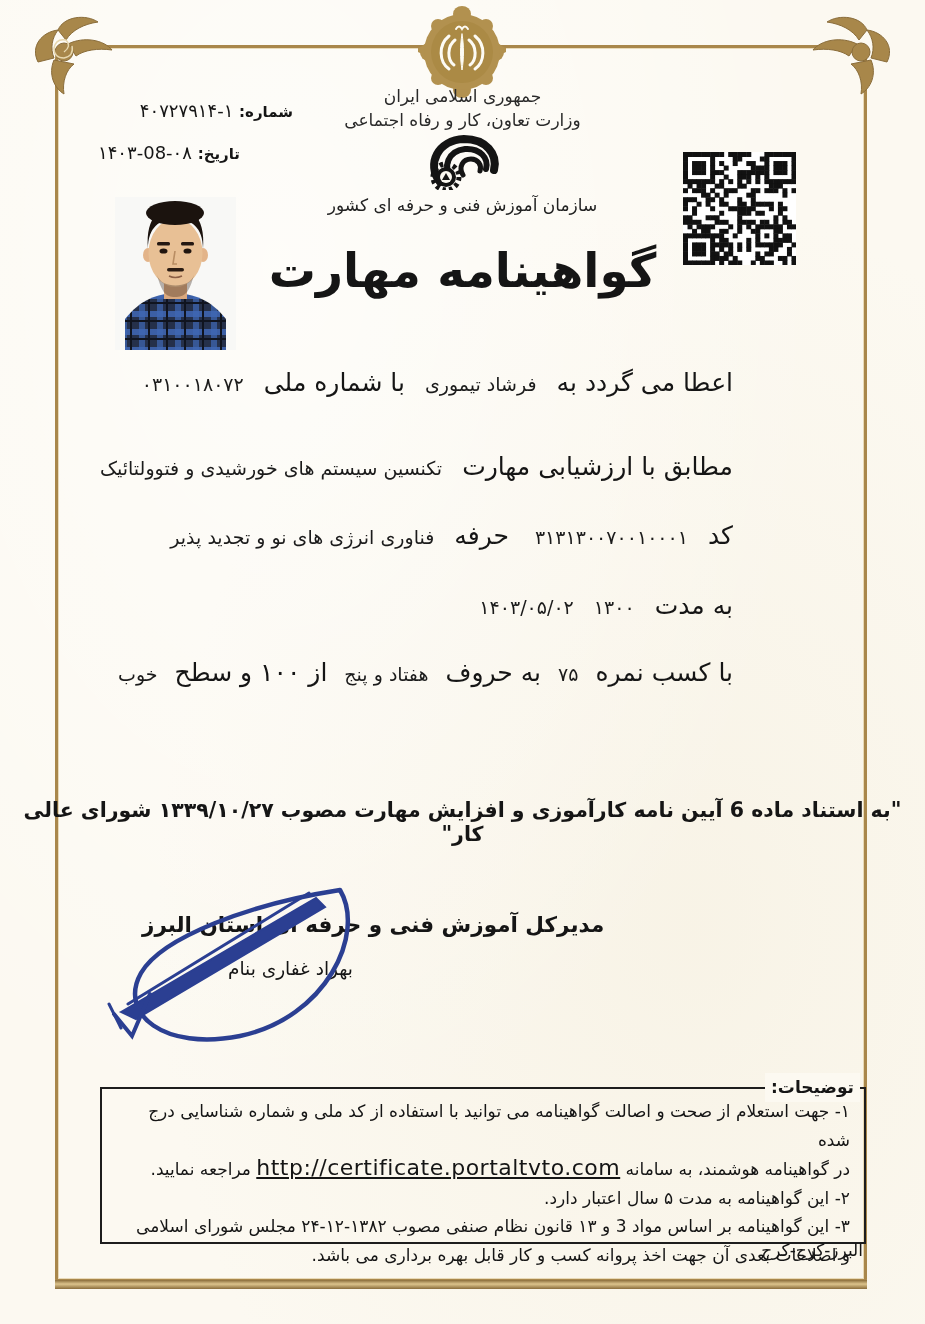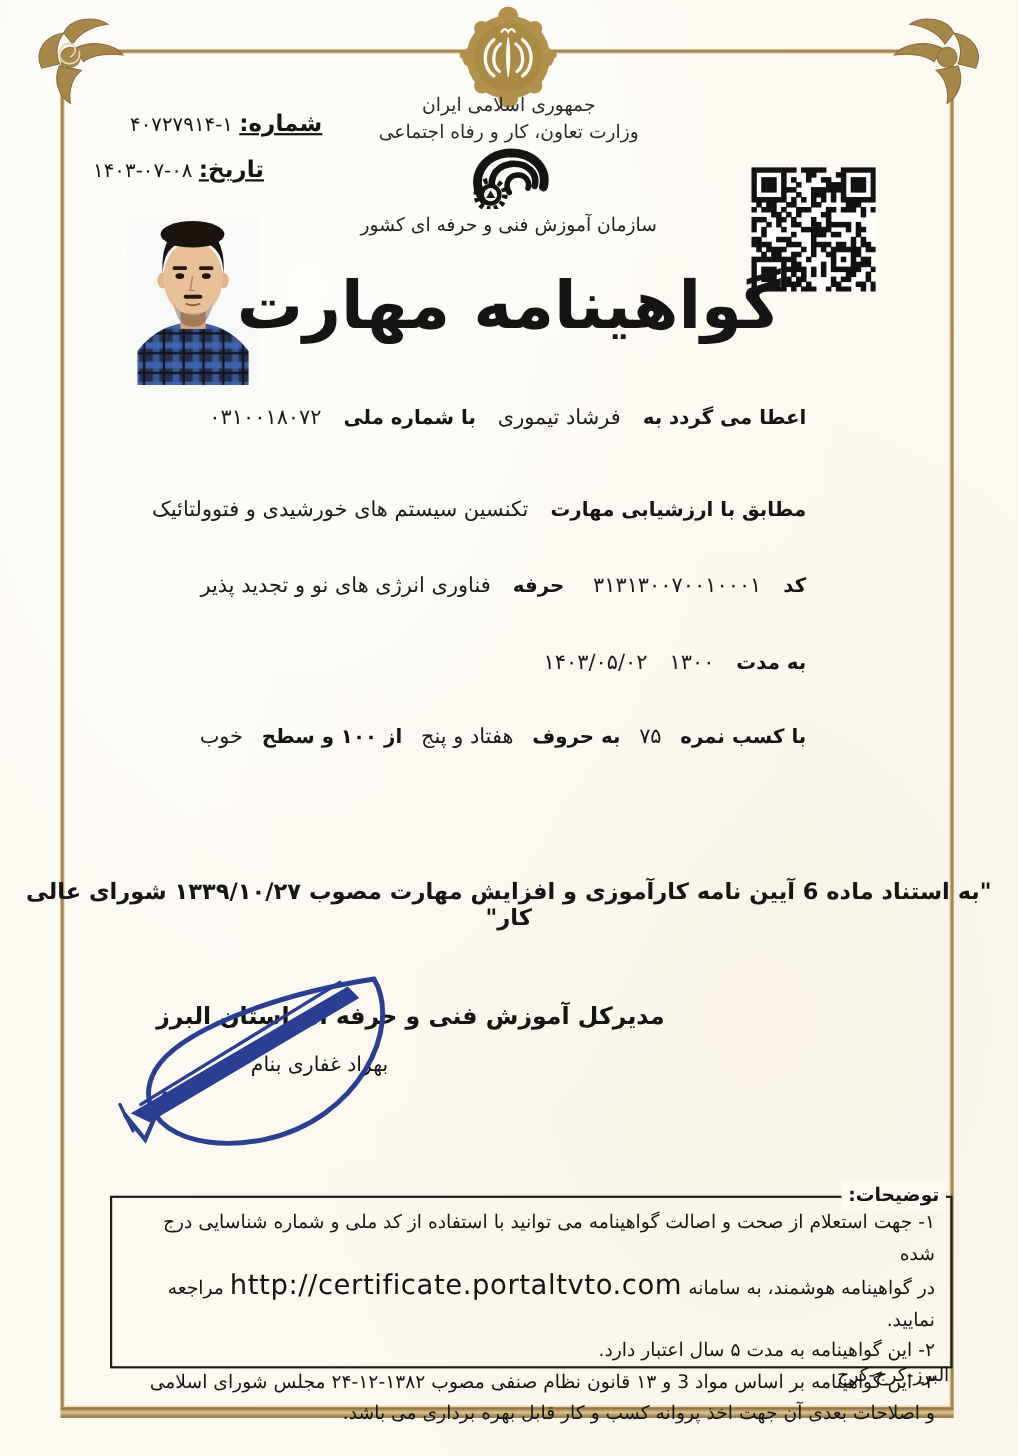--- a/index.html
+++ b/index.html
@@ -15,35 +15,35 @@
   .rtl{direction:rtl;unicode-bidi:isolate;}
   .center{left:0;right:0;text-align:center;}
   .frame{left:55px;top:45px;width:812px;height:1237px;border:3px solid #a9874b;
          border-radius:14px 14px 3px 3px;box-sizing:border-box;pointer-events:none;
          box-shadow:inset 0 0 0 1px rgba(217,193,138,.55);}
   .bottom-band{left:55px;top:1280px;width:812px;height:9px;
          background:linear-gradient(180deg,#8a6d3b 0%,#dcc38c 45%,#8a6d3b 100%);}
   .hdr-small{font-size:17px;color:#2a2a2a;}
   .org-name{font-size:17px;color:#222;}
   .meta-row{direction:rtl;font-size:18px;white-space:nowrap;}
-  .meta-row b{font-size:21px;text-decoration:underline;}
+  .meta-row b{font-size:15px;}
   .num{direction:ltr;unicode-bidi:isolate;letter-spacing:1.5px;}
-  .title{font-size:60px;font-weight:bold;letter-spacing:-1px;}
+  .title{font-size:47px;font-weight:bold;letter-spacing:-1px;}
   .frow{direction:rtl;display:flex;align-items:baseline;column-gap:20px;white-space:nowrap;font-size:19px;}
-  .frow .lbl{font-weight:bold;font-size:18px;}
+  .frow .lbl{font-weight:normal;font-size:25px;}
   .frow .val{font-size:19px;color:#1b1b1b;}
   .statement{font-size:20.5px;font-weight:bold;direction:rtl;}
   .sig-title{font-size:21.5px;font-weight:bold;direction:rtl;white-space:nowrap;}
   .sig-name{font-size:18.5px;direction:rtl;white-space:nowrap;}
   .notes-box{left:100px;top:1087px;width:766px;height:157px;border:2px solid #1d1d1d;
          box-sizing:border-box;direction:rtl;padding:8px 14px 4px 10px;
          font-size:17px;line-height:28.5px;}
   .notes-label{position:absolute;top:-16px;right:4px;background:#fcf9f1;padding:0 6px;
          font-weight:bold;font-size:17px;}
-  .url{direction:ltr;unicode-bidi:isolate;font-size:25px;letter-spacing:.5px;}
+  .url{direction:ltr;unicode-bidi:isolate;font-size:22px;letter-spacing:.5px;text-decoration:underline;}
   .loc{font-size:17px;direction:rtl;}
   .qr-wrap{left:683px;top:152px;width:113px;height:113px;background:#fff;}
 </style>
 </head>
 <body>
 
 <div class="page">
 
   <div class="abs frame"></div>
   <div class="abs bottom-band"></div>
@@ -111,21 +111,21 @@
   <div class="abs center org-name" style="top:195px">سازمان آموزش فنی و حرفه ای کشور</div>
 
   <div class="abs meta-row" style="right:632px;top:100px">
     <b>شماره:</b>
     <span> </span>
     <span class="num">۴۰۷۲۷۹۱۴-۱</span>
   </div>
   <div class="abs meta-row" style="right:685px;top:142px">
     <b>تاریخ:</b>
     <span> </span>
-    <span class="num">۱۴۰۳-۰۷-۰۸</span>
+    <span class="num">۱۴۰۳-08-۰۸</span>
   </div>
 
   <div class="abs qr-wrap">
     <svg id="qr" width="113" height="113" viewBox="0 0 113 113">
         <rect x="0.00" y="0.00" width="5" height="5" fill="#111"></rect>
         <rect x="4.52" y="0.00" width="5" height="5" fill="#111"></rect>
         <rect x="9.04" y="0.00" width="5" height="5" fill="#111"></rect>
         <rect x="13.56" y="0.00" width="5" height="5" fill="#111"></rect>
         <rect x="18.08" y="0.00" width="5" height="5" fill="#111"></rect>
         <rect x="22.60" y="0.00" width="5" height="5" fill="#111"></rect>

